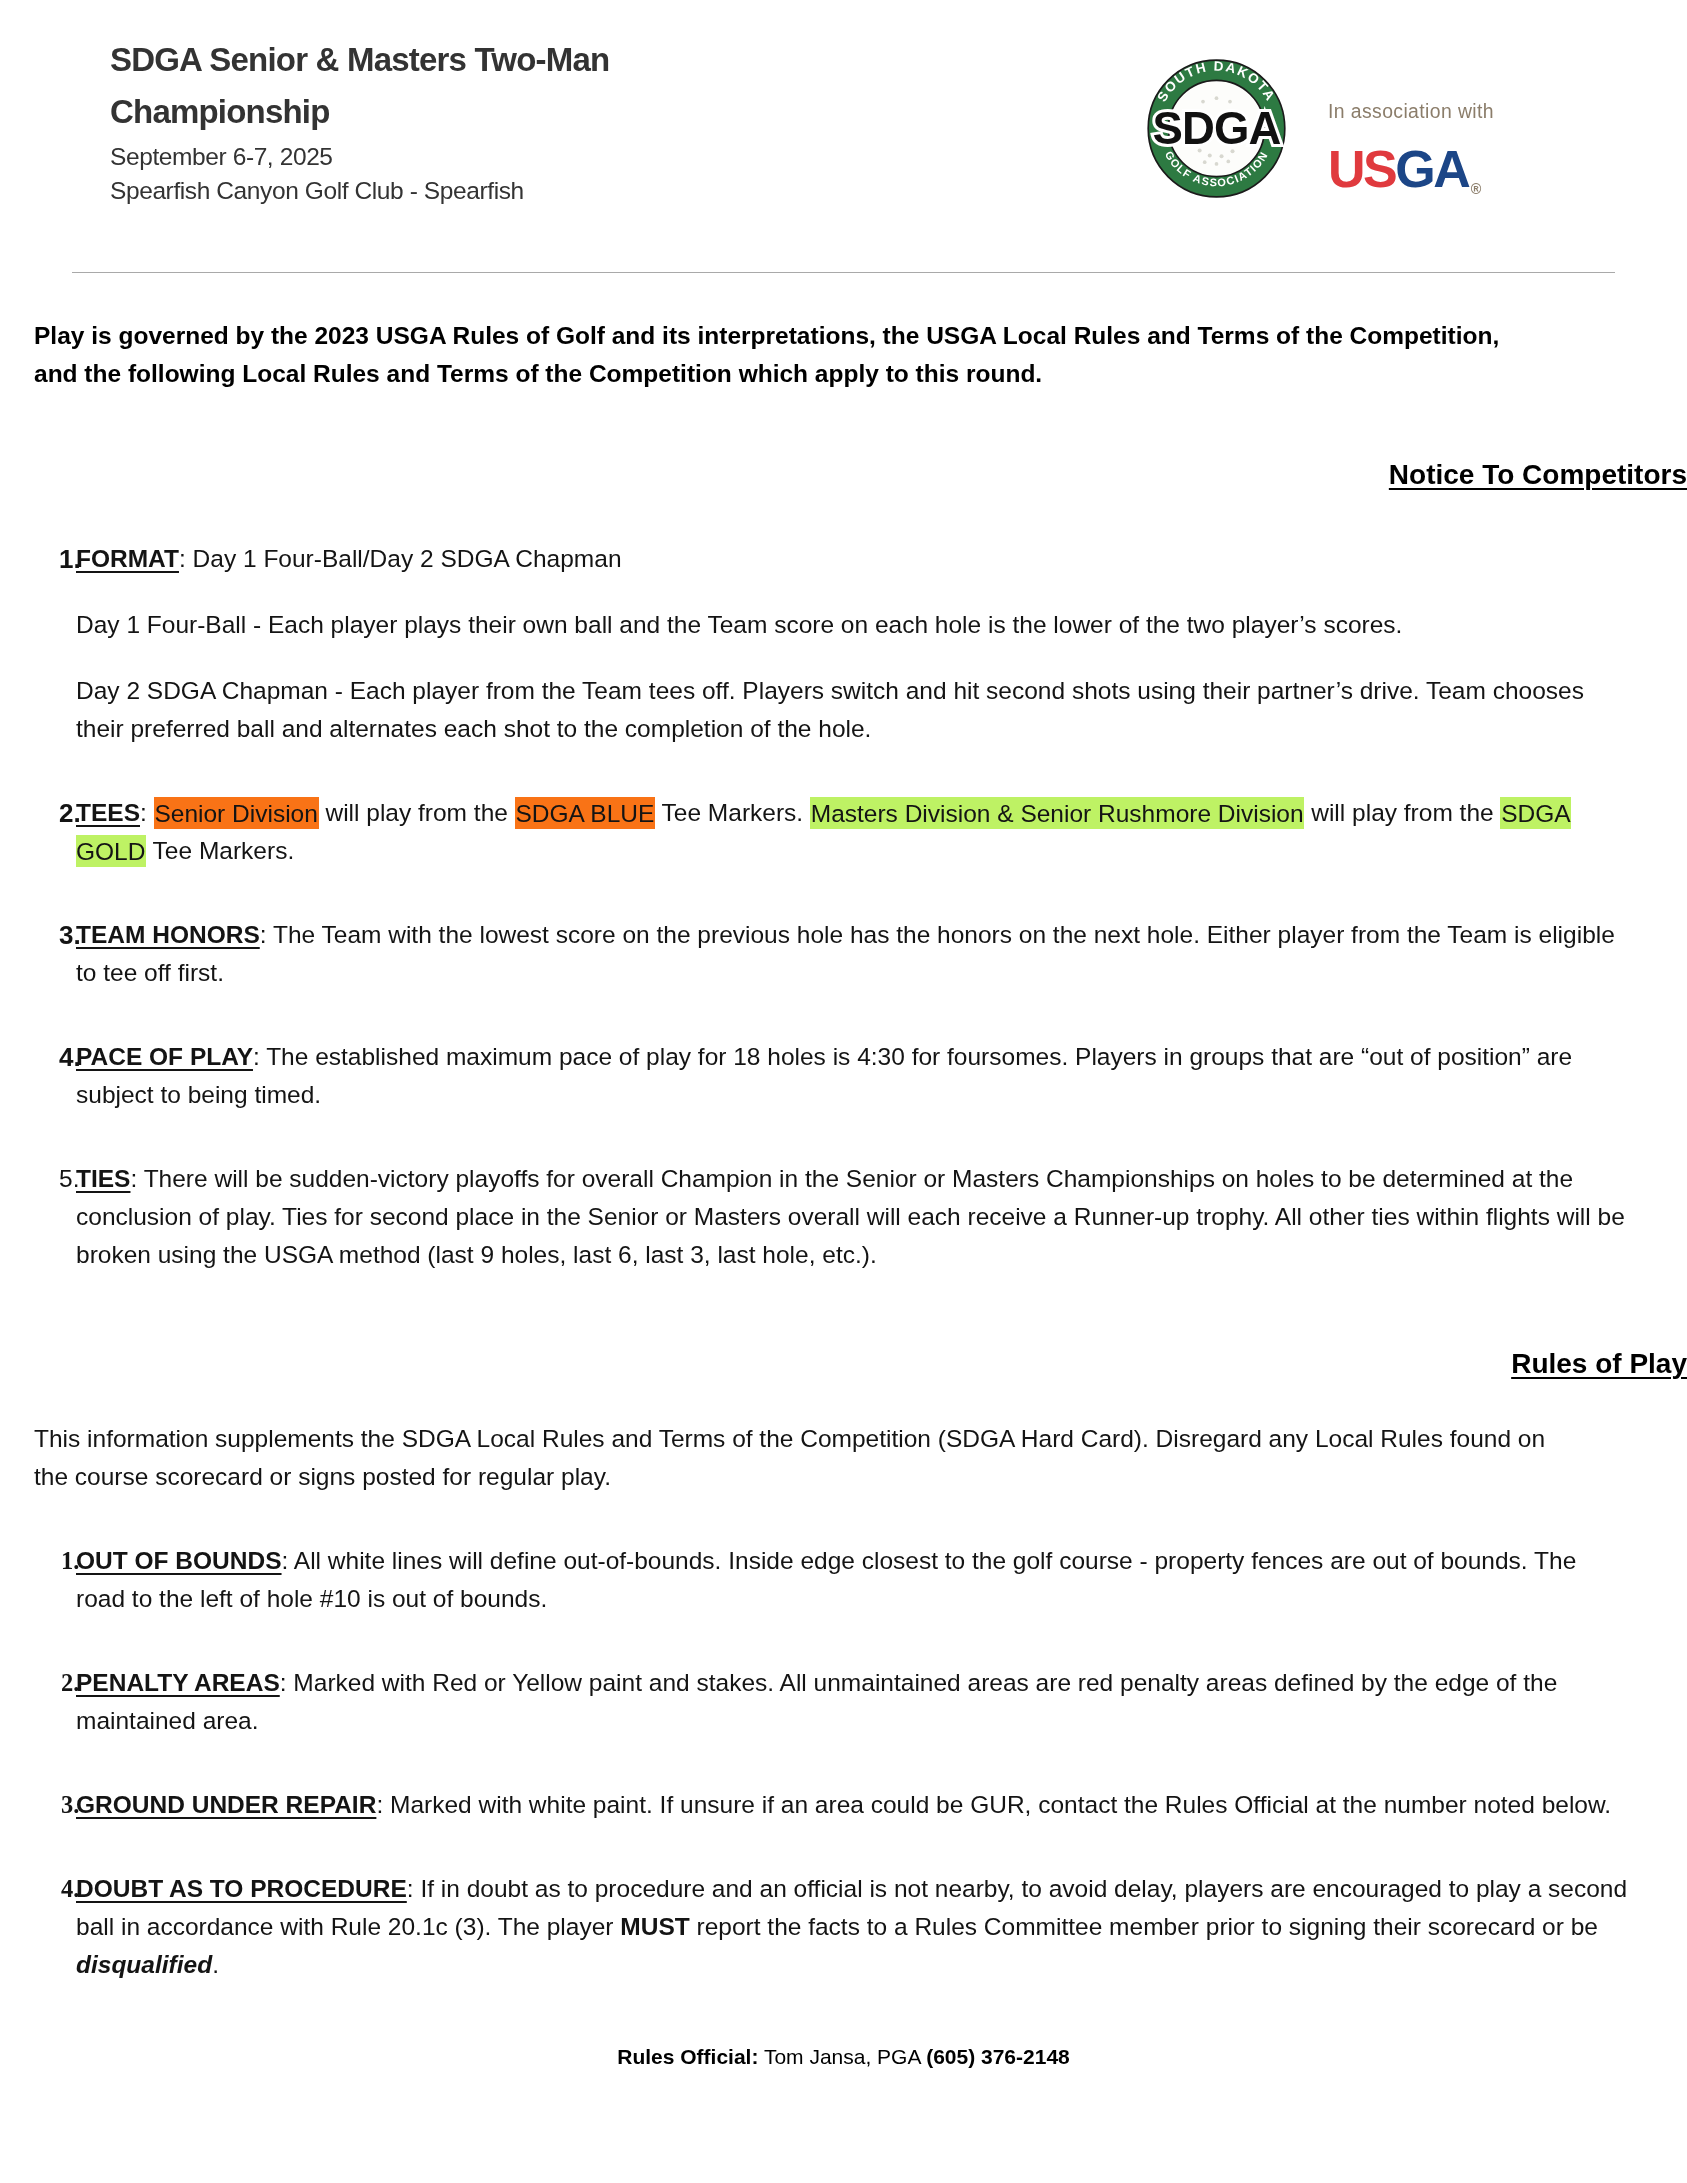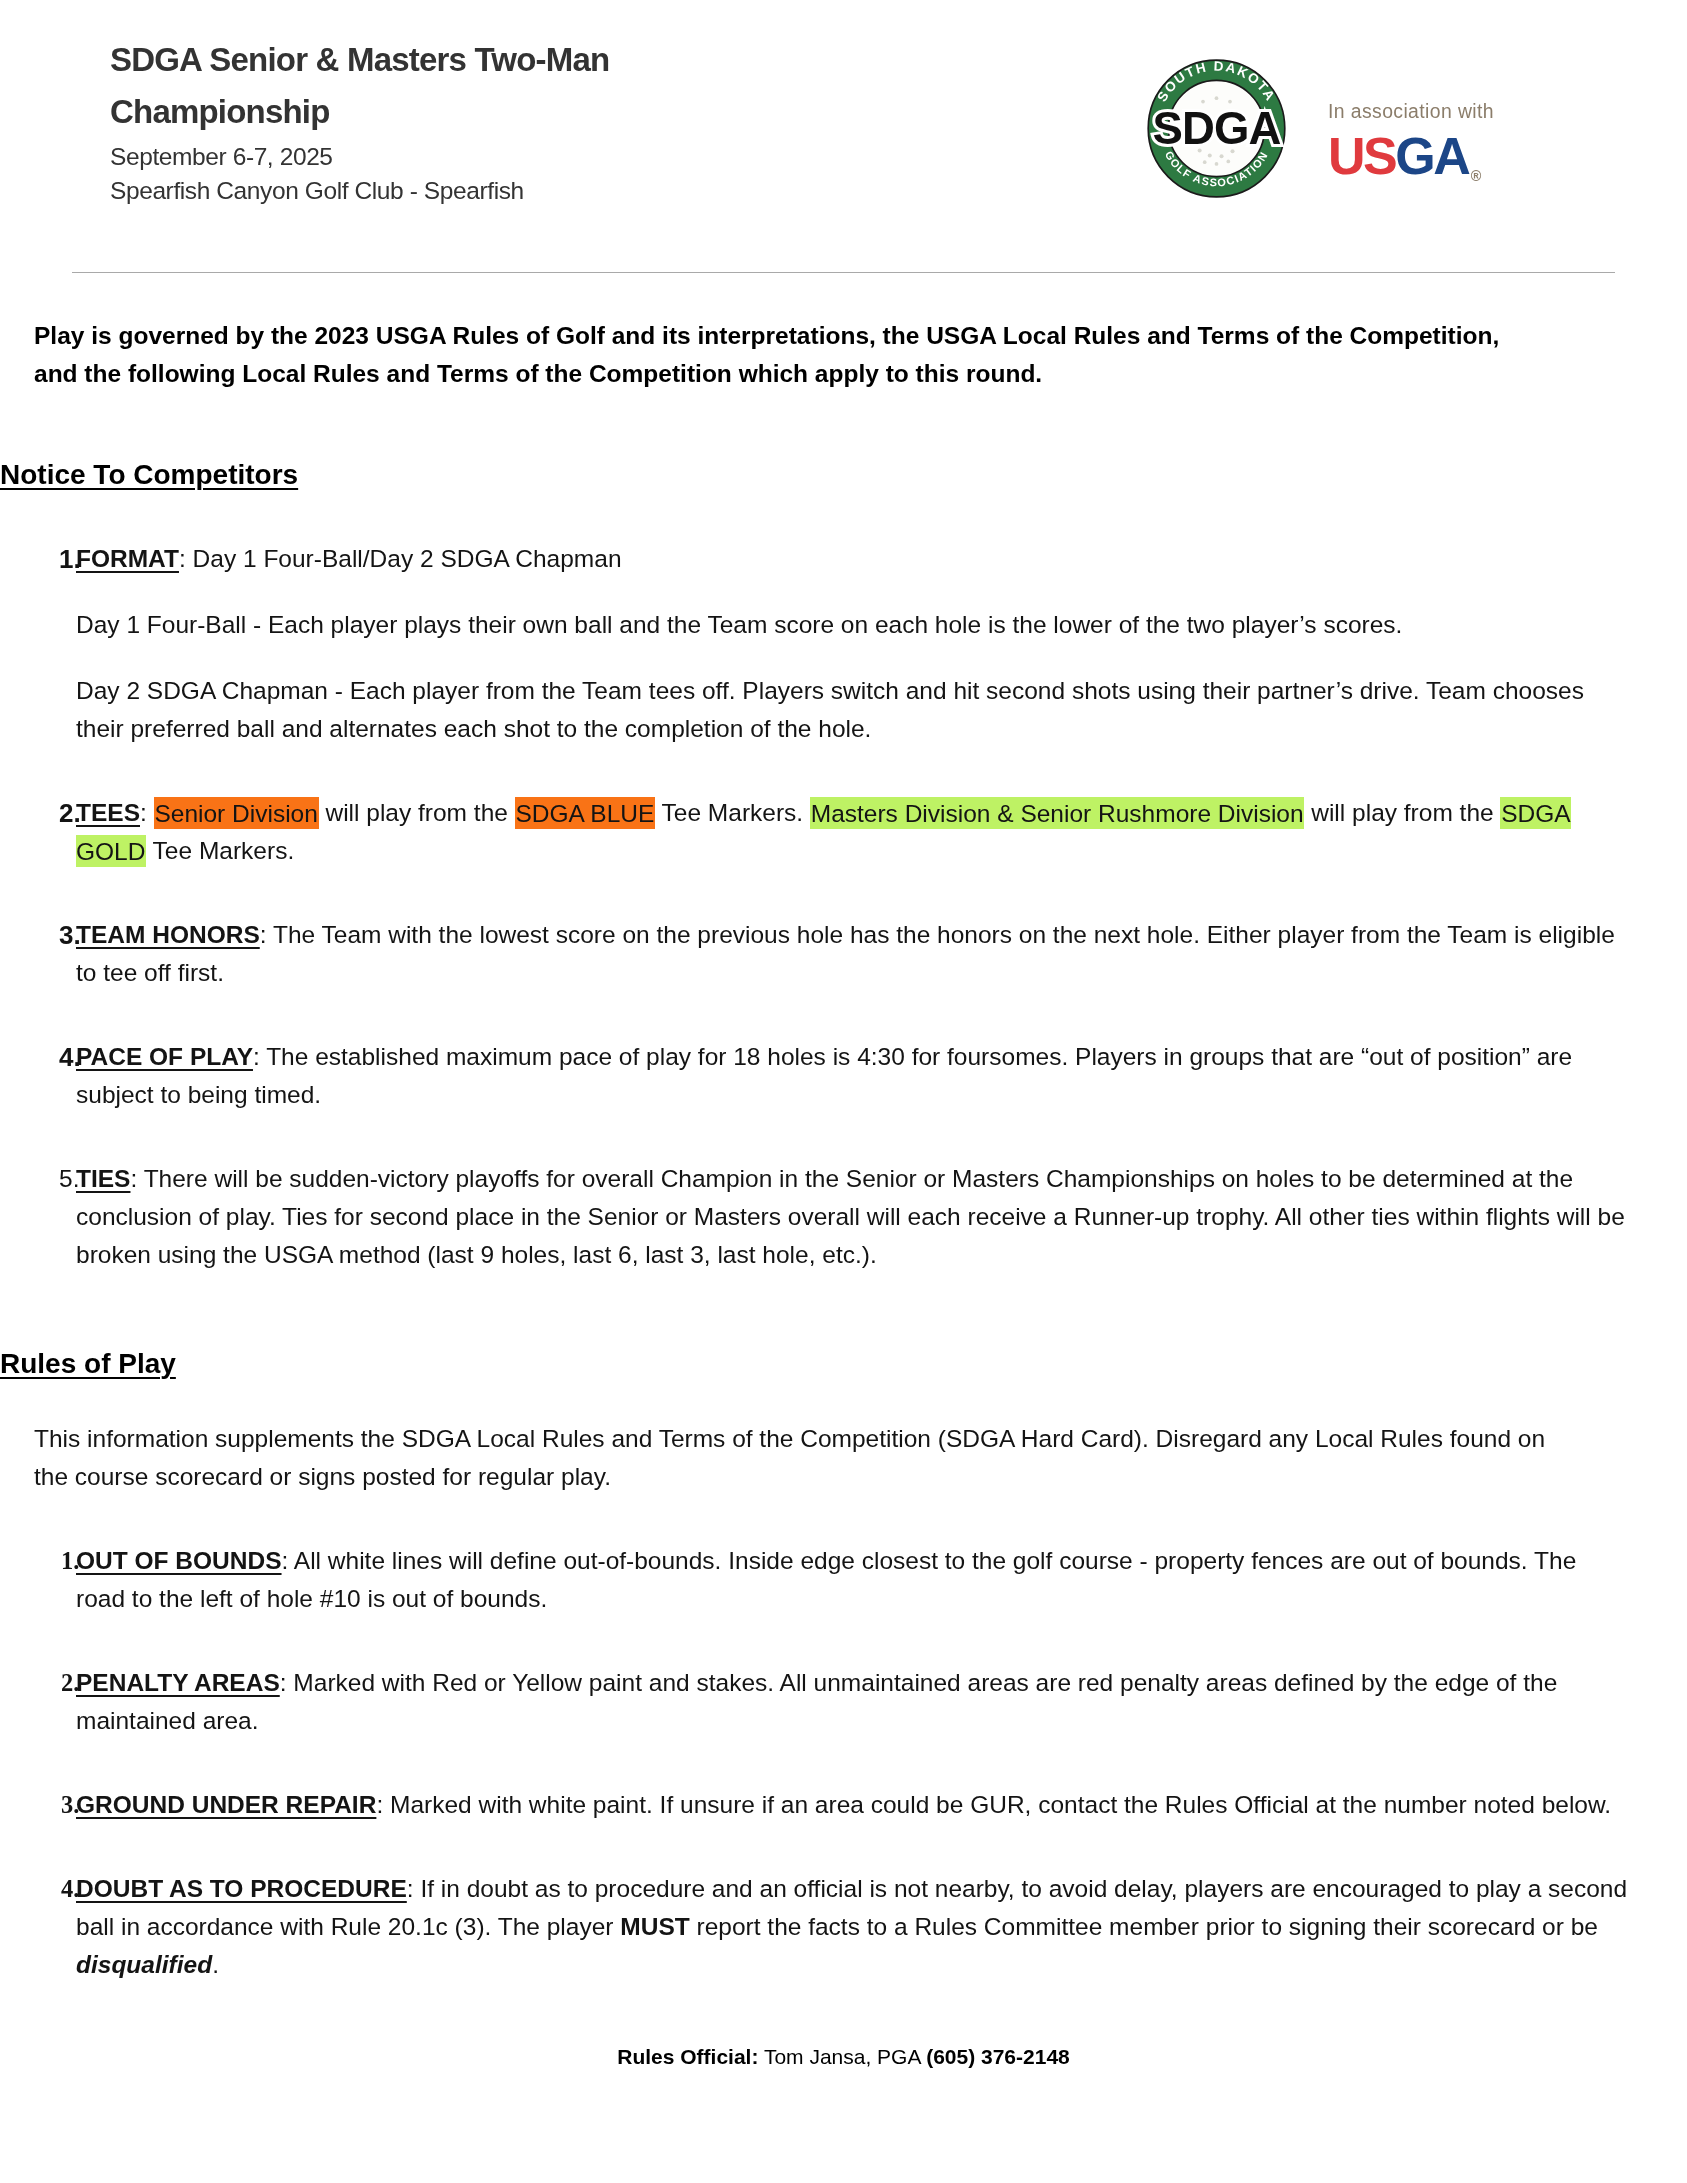--- a/index.html
+++ b/index.html
@@ -19,33 +19,33 @@
     font-size: 33px; font-weight: bold; color: #333;
     letter-spacing: -0.8px; line-height: 52px;
   }
   .subtitle-line {
     font-size: 24.5px; color: #333; line-height: 34px; letter-spacing: -0.4px;
   }
   .subtitle-block { margin-top: 2px; }
   .sdga-badge { position: absolute; left: 1144px; top: 56px; }
   .usga-block { position: absolute; left: 1328px; top: 100px; }
   .assoc-label { font-size: 19.4px; color: #8b7d6a; letter-spacing: 0.4px; }
-  .usga-word { margin-top: 7px; font-weight: bold; font-size: 52px; letter-spacing: -2.5px; line-height: 52px; }
+  .usga-word { margin-top: 20px; font-weight: bold; font-size: 52px; letter-spacing: -2.5px; line-height: 52px; }
   .usga-us { color: #e03a3e; }
   .usga-ga { color: #1c4687; }
   .usga-reg { font-size: 14.3px; color: #8b7d6a; letter-spacing: 0; vertical-align: -6.7px; margin-left: 2.5px; }
   .divider { border: none; border-top: 1.7px solid #a9a9a9; margin: 0 72px; }
 
   
   .intro {
     margin: 44px 0 0 34px; width: 1485px;
     font-size: 24.5px; line-height: 38px; font-weight: bold; color: #000;
   }
   .section-heading {
-    margin-top: 66px; text-align: left;
+    margin-top: 66px; text-align: right;
     font-size: 28px; font-weight: bold; color: #000;
     text-decoration: underline; text-decoration-thickness: 2.1px; text-underline-offset: 4.2px;
   }
   .section-heading.rules { margin-top: 74px; }
   .plain-para {
     margin: 40px 0 0 34px; width: 1519px;
     font-size: 24.5px; line-height: 38px;
   }
   .item { display: flex; margin-top: 46px; }
   .item.first { margin-top: 49px; }

